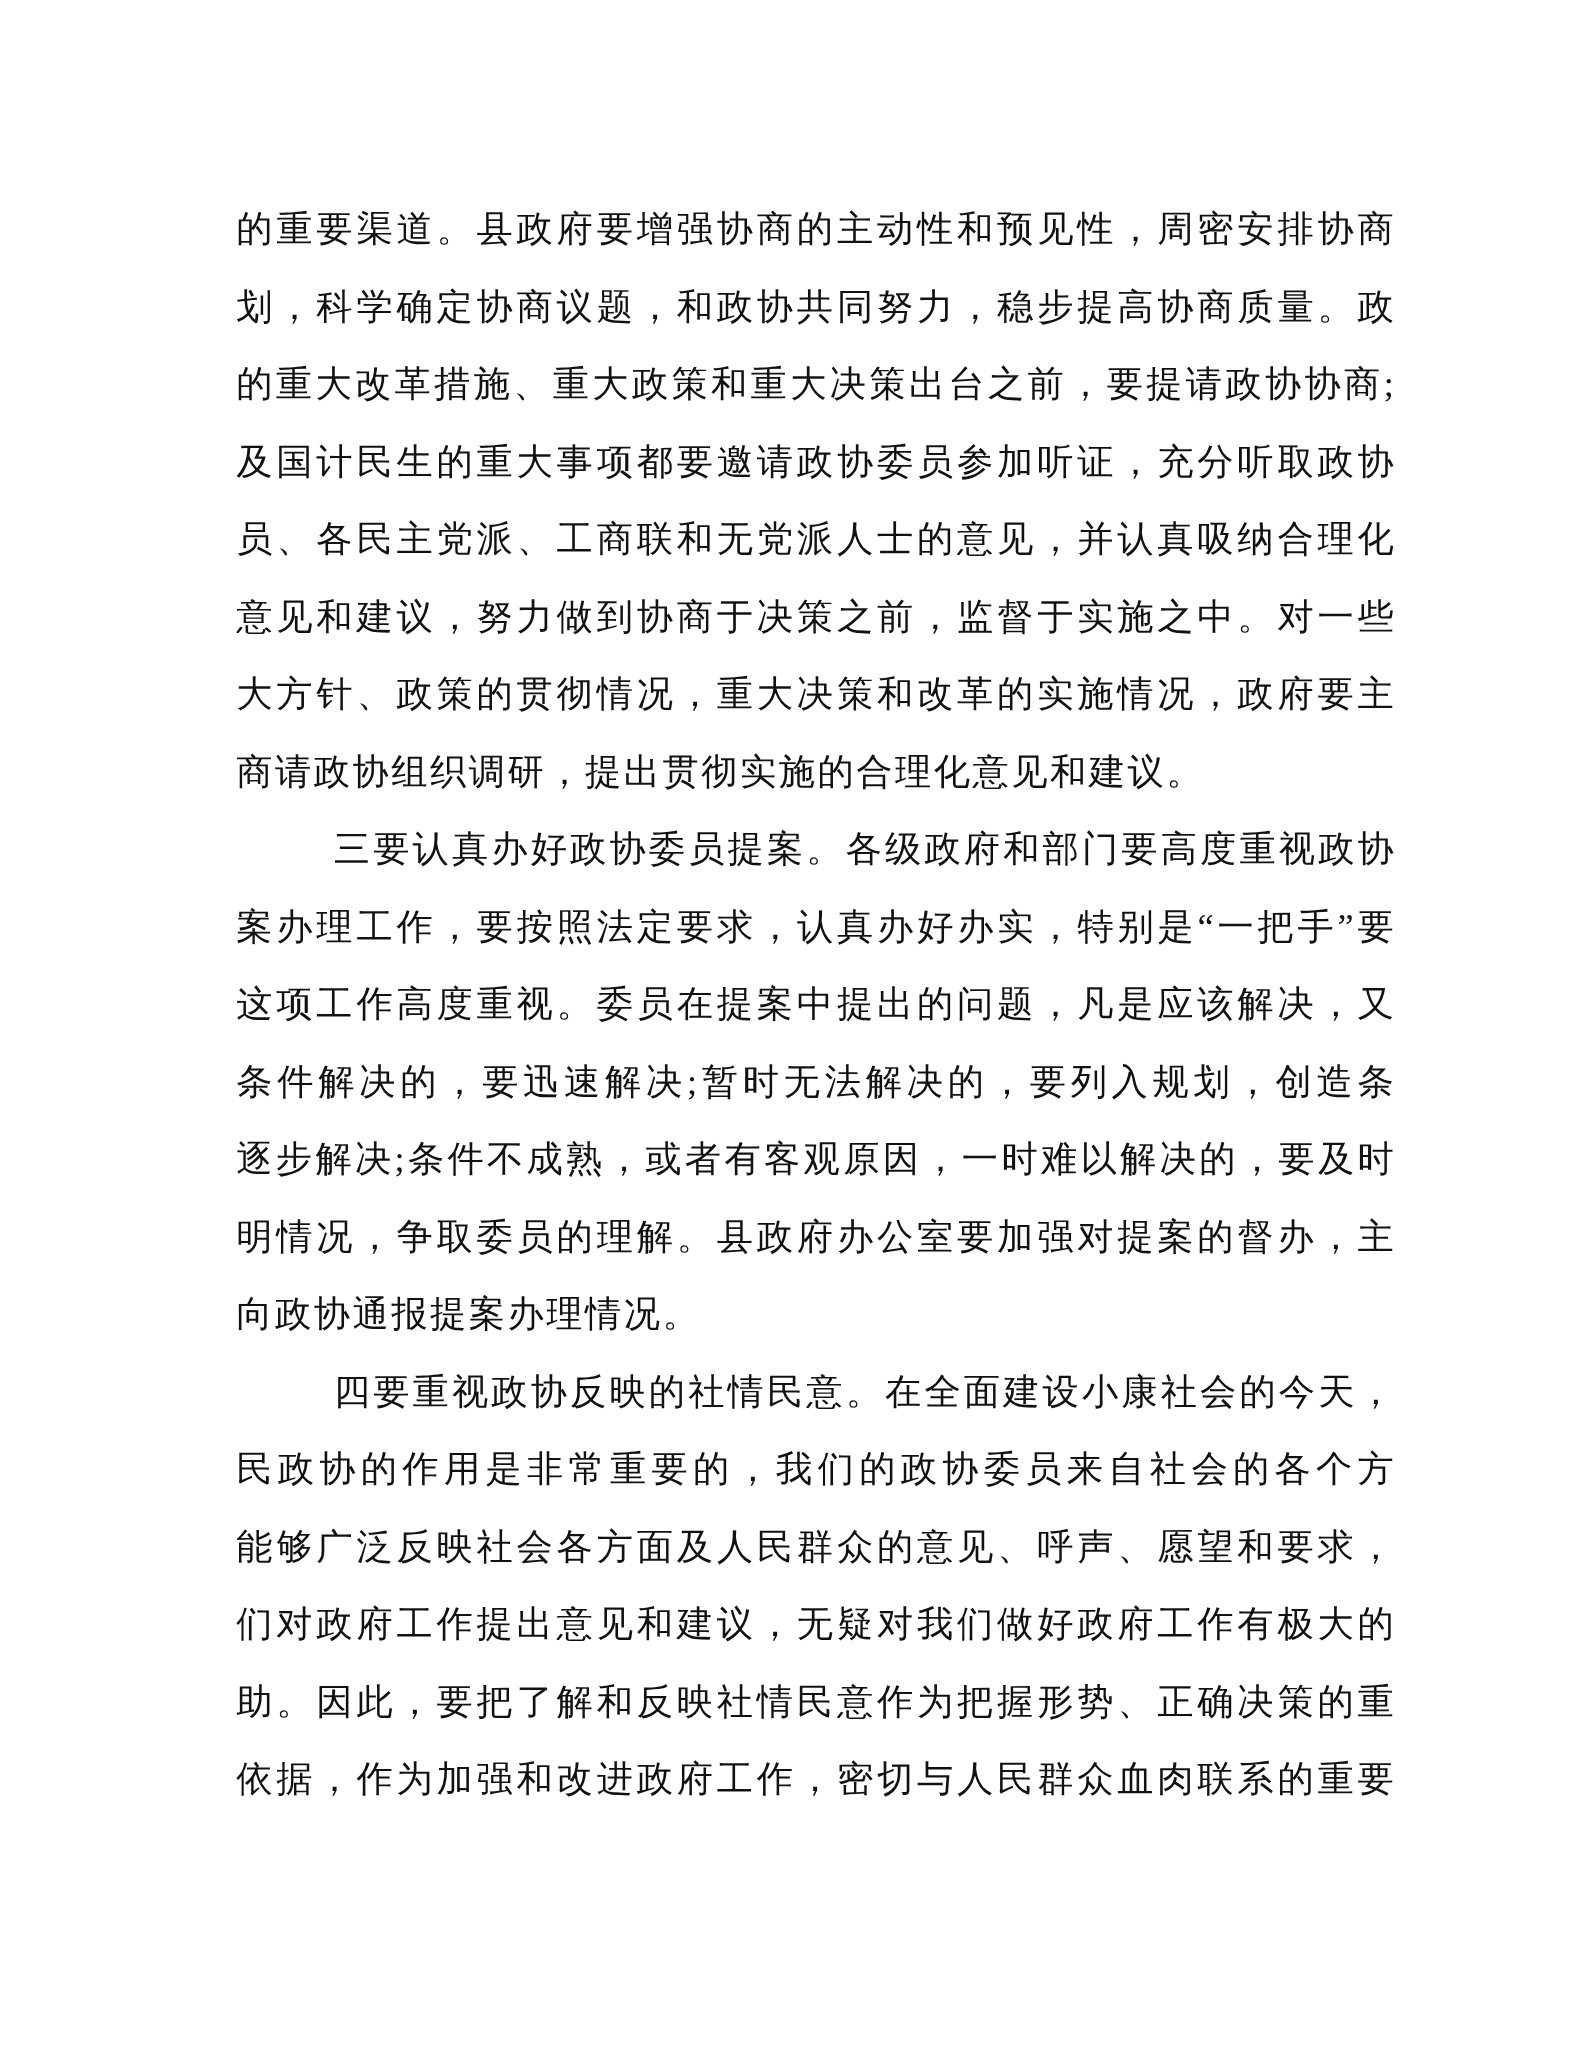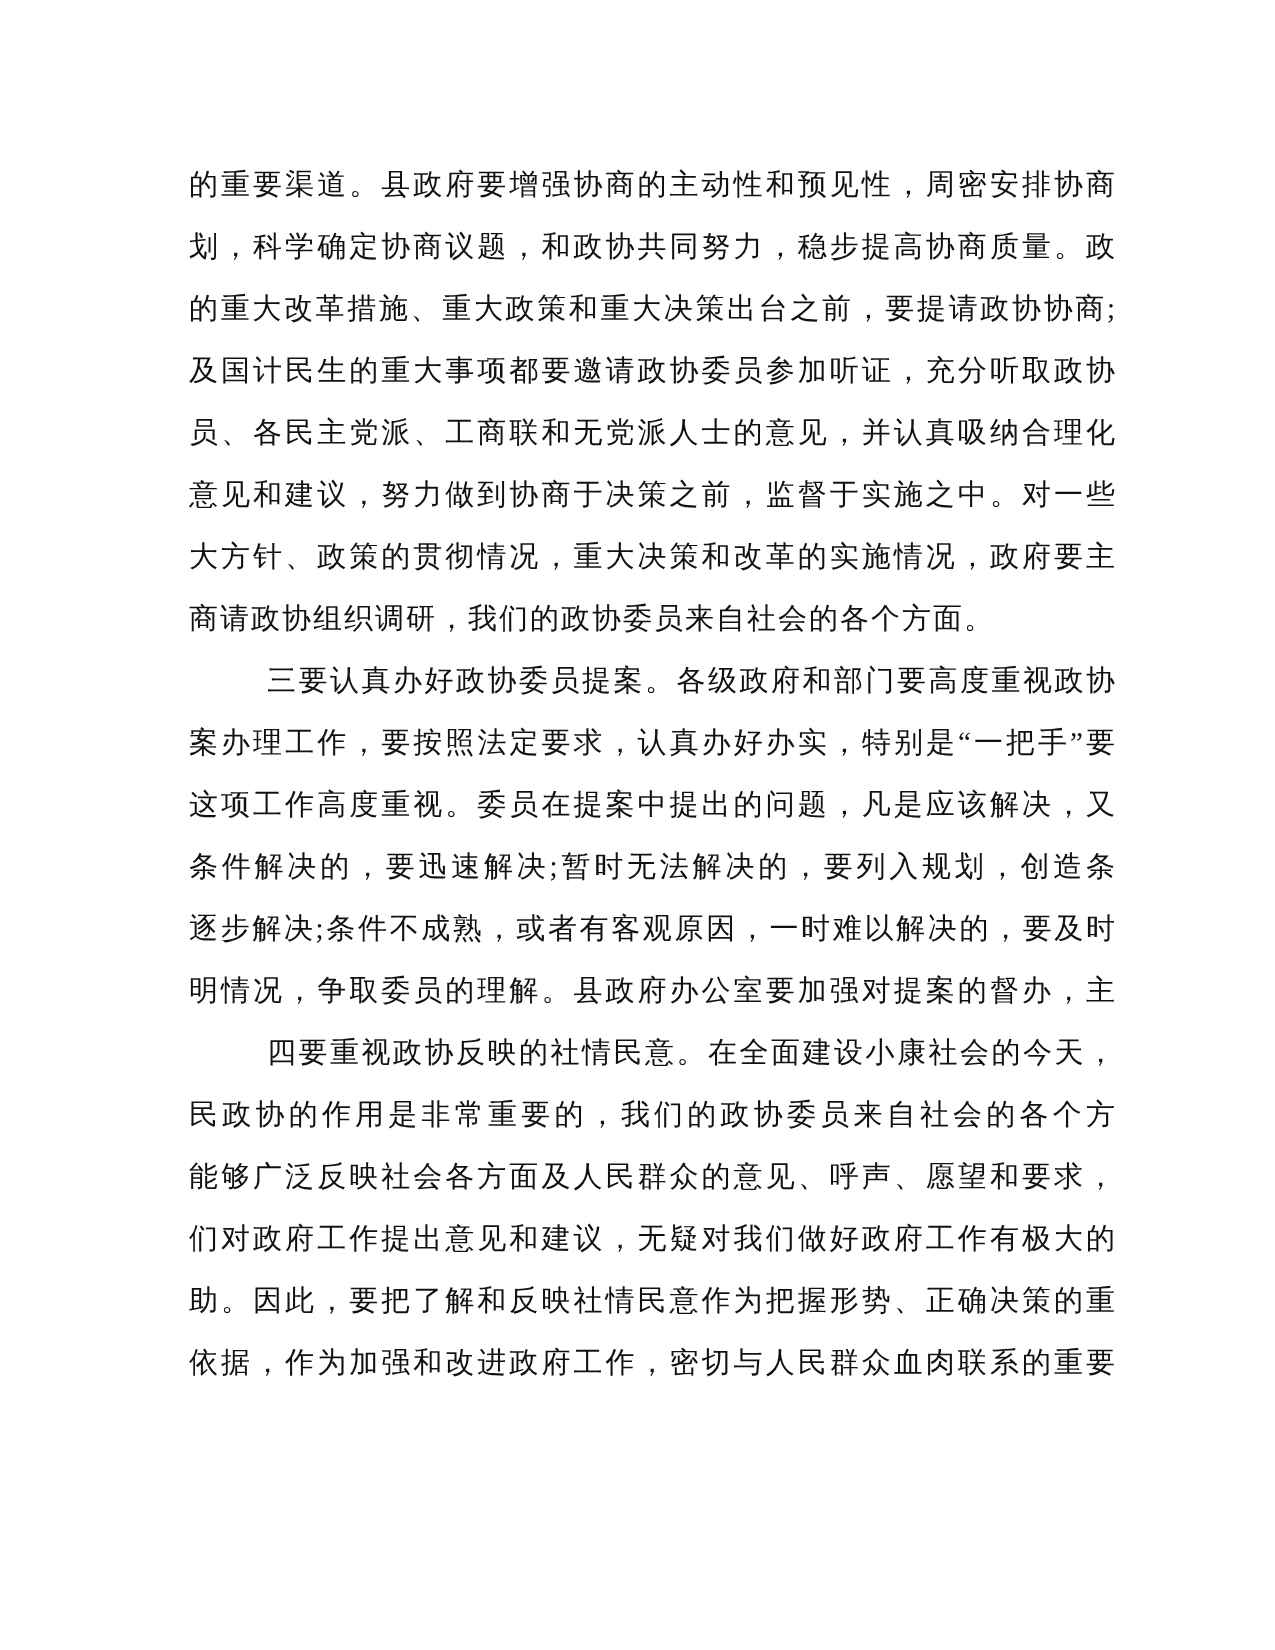--- a/index.html
+++ b/index.html
@@ -56,29 +56,30 @@
 <div class="page">
   <div class="doc" style="color: rgb(17, 17, 17);">
       <div class="paragraph">
         <div class="line fill">的重要渠道。县政府要增强协商的主动性和预见性，周密安排协商计</div>
         <div class="line fill">划，科学确定协商议题，和政协共同努力，稳步提高协商质量。政府</div>
         <div class="line fill">的重大改革措施、重大政策和重大决策出台之前，要提请政协协商;涉</div>
         <div class="line fill">及国计民生的重大事项都要邀请政协委员参加听证，充分听取政协委</div>
         <div class="line fill">员、各民主党派、工商联和无党派人士的意见，并认真吸纳合理化的</div>
         <div class="line fill">意见和建议，努力做到协商于决策之前，监督于实施之中。对一些重</div>
         <div class="line fill">大方针、政策的贯彻情况，重大决策和改革的实施情况，政府要主动</div>
-        <div class="line">商请政协组织调研，我们的政协委员来自社会的各个方面。</div>
+        <div class="line">商请政协组织调研，提出贯彻实施的合理化意见和建议。</div>
       </div>
       <div class="paragraph">
         <div class="line indent fill">三要认真办好政协委员提案。各级政府和部门要高度重视政协提</div>
         <div class="line fill">案办理工作，要按照法定要求，认真办好办实，特别是“一把手”要对</div>
         <div class="line fill">这项工作高度重视。委员在提案中提出的问题，凡是应该解决，又有</div>
         <div class="line fill">条件解决的，要迅速解决;暂时无法解决的，要列入规划，创造条件，</div>
         <div class="line fill">逐步解决;条件不成熟，或者有客观原因，一时难以解决的，要及时说</div>
         <div class="line fill">明情况，争取委员的理解。县政府办公室要加强对提案的督办，主动</div>
+        <div class="line">向政协通报提案办理情况。</div>
       </div>
       <div class="paragraph">
         <div class="line indent fill">四要重视政协反映的社情民意。在全面建设小康社会的今天，人</div>
         <div class="line fill">民政协的作用是非常重要的，我们的政协委员来自社会的各个方面，</div>
         <div class="line fill">能够广泛反映社会各方面及人民群众的意见、呼声、愿望和要求，他</div>
         <div class="line fill">们对政府工作提出意见和建议，无疑对我们做好政府工作有极大的帮</div>
         <div class="line fill">助。因此，要把了解和反映社情民意作为把握形势、正确决策的重要</div>
         <div class="line fill">依据，作为加强和改进政府工作，密切与人民群众血肉联系的重要途</div>
       </div>
     </div>

